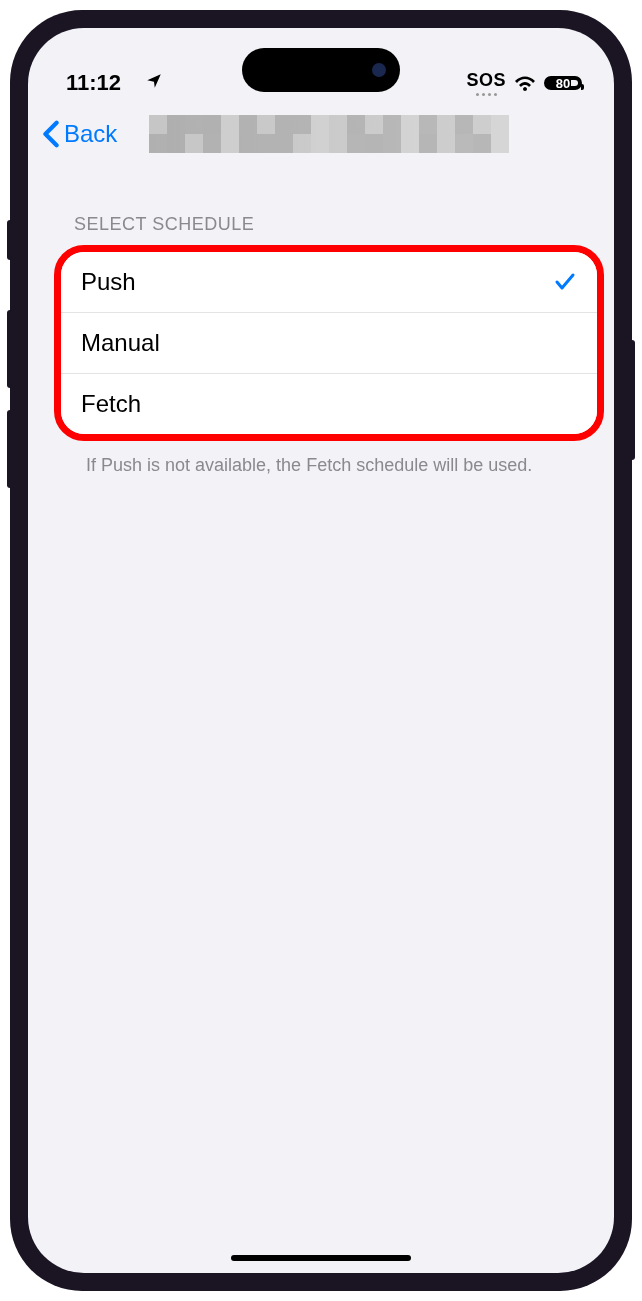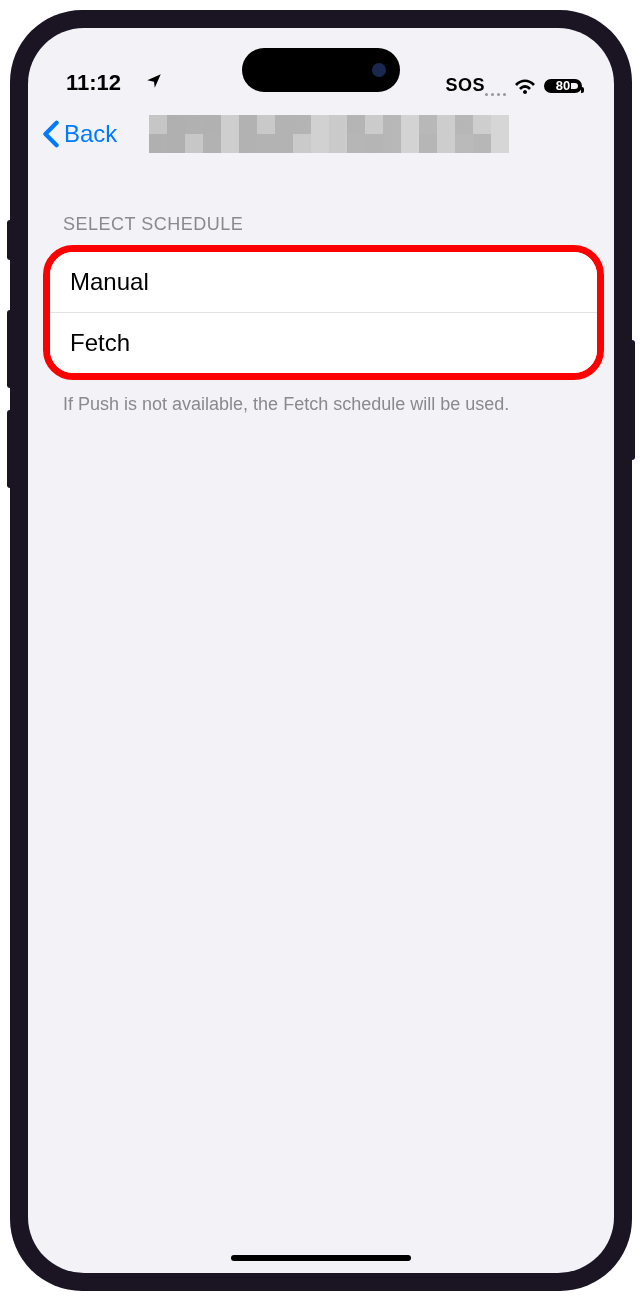--- a/index.html
+++ b/index.html
@@ -74,21 +74,21 @@
       font-weight: 600;
     }
     .status-right {
       display: flex;
       align-items: center;
       gap: 7px;
     }
     .sos-text { font-size: 18px; font-weight: 600; letter-spacing: 0.5px; }
     .sos-dots { display: flex; gap: 3px; margin-top: 2px; }
     .sos-dots .dot { width: 3px; height: 3px; background: #999; border-radius: 50%; }
-    .sos-wrap { display: flex; align-items: flex-end; }
+    .sos-wrap { display: flex; flex-direction: column; align-items: center; }
     .wifi-icon { display: inline-flex; }
     .battery-box {
       width: 38px;
       height: 14px;
       border: 2px solid #000;
       border-radius: 7px;
       position: relative;
       display: flex;
       align-items: center;
       justify-content: center;
@@ -153,21 +153,21 @@
       grid-template-rows: repeat(2, 1fr);
     }
     .pixel-grid div {
       background: rgba(150,150,150,0.3);
     }
     .pixel-grid div:nth-child(odd) { background: rgba(210,210,210,0.5); }
     .pixel-grid div:nth-child(3n) { background: rgba(170,170,170,0.6); }
     .pixel-grid div:nth-child(5n) { background: rgba(230,230,230,0.4); }
     
     .content {
-      padding: 48px 0 0 5px;
+      padding: 48px 0 0 16px;
     }
     .section-header {
       padding: 0 30px 10px 30px;
       color: #8a8a8e;
       font-size: 18px;
       letter-spacing: 0.5px;
     }
     .highlight-box {
       margin: 0 10px;
       border: 7px solid #ff0000;
@@ -189,20 +189,21 @@
     }
     .list-row + .list-row {
       border-top: 1px solid #e3e3e6;
     }
     .checkmark { color: #007aff; display: inline-flex; }
     .section-footer {
       padding: 12px 30px;
       color: #8a8a8e;
       font-size: 18px;
       line-height: 1.4;
+      margin-left: 12px;
     }
     .home-indicator {
       position: absolute;
       bottom: 12px;
       left: 50%;
       transform: translateX(-50%);
       width: 180px;
       height: 6px;
       background: #000;
       border-radius: 4px;
@@ -307,20 +308,28 @@
         </div>
       </div>
     </div>
 
     <div class="content">
       <div class="section-header">SELECT SCHEDULE</div>
 
       <div class="highlight-box">
         <div class="list">
           <div class="list-row">
+            <span>Push</span>
+            <span class="checkmark">
+              <svg width="24" height="24" viewBox="0 0 24 24">
+                  <path d="M4 12 L9 18 L20 5" stroke="#007aff" stroke-width="3" fill="none" stroke-linecap="round" stroke-linejoin="round"></path>
+                </svg>
+            </span>
+          </div>
+          <div class="list-row">
             <span>Manual</span>
           </div>
           <div class="list-row">
             <span>Fetch</span>
           </div>
         </div>
       </div>
 
       <div class="section-footer">If Push is not available, the Fetch schedule will be used.</div>
     </div>

